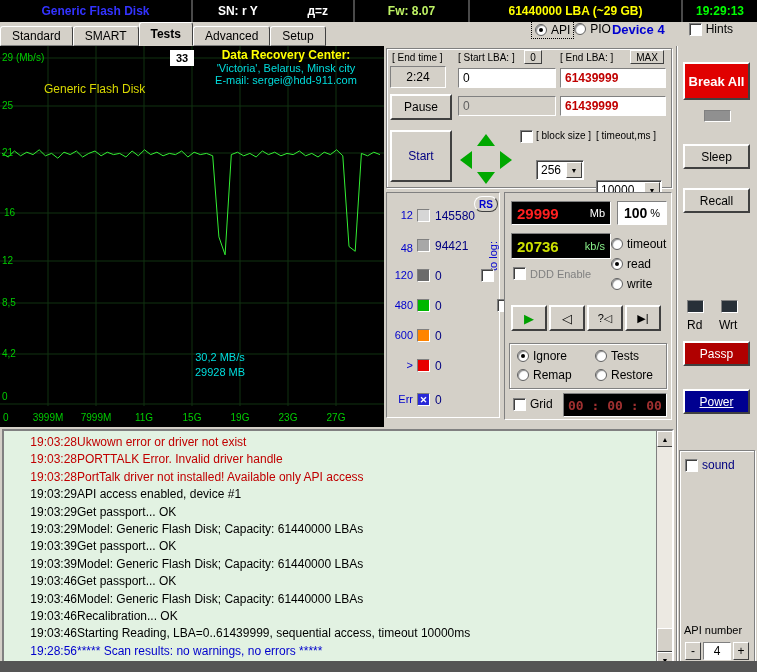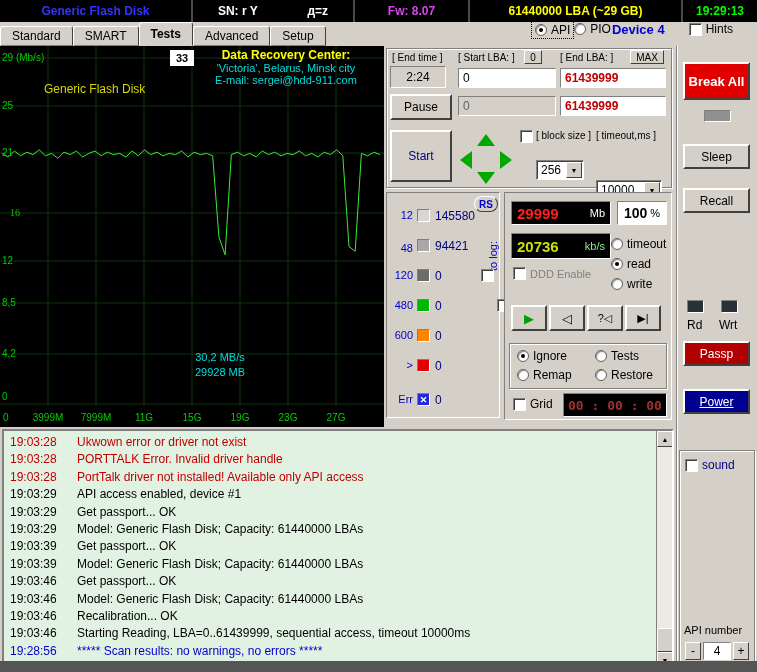--- a/index.html
+++ b/index.html
@@ -43,39 +43,39 @@
   .dd { background:#fff; border:1px solid; border-color:#808080 #fff #fff #808080; box-shadow:inset 1px 1px 0 #404040; position:relative; display:flex; align-items:center; padding-left:4px; }
   .dd .arrow { position:absolute; right:1px; top:1px; bottom:1px; width:16px; background:#d4d0c8; border:1px solid; border-color:#fff #404040 #404040 #fff; display:flex; align-items:center; justify-content:center; font-size:7px; }
   .vert { writing-mode:vertical-rl; transform:rotate(180deg); }
 
   
   .rightcol { position:absolute; left:676px; top:46px; width:81px; height:626px; background:#d4d0c8; border-left:1px solid #808080; box-shadow:inset 1px 0 0 #ffffff; }
 
   
   .logbox { position:absolute; left:0; top:427px; width:676px; height:245px; background:#d4d0c8; }
   .log-inner { position:absolute; left:2px; top:2px; width:672px; height:241px; border:2px solid; border-color:#808080 #fff #fff #808080; background:#e2f2e2; overflow:hidden; }
-  .log-rows { position:absolute; left:6px; top:3px; right:18px; }
+  .log-rows { position:absolute; left:6px; top:3px; right:18px;text-align:right; }
   .log-row { display:flex; line-height:17.4px; white-space:nowrap; }
   .log-time { width:67px; flex:none; }
   .sb { position:absolute; right:0; top:0; width:16px; height:100%; background:#ece9e2; border-left:1px solid #808080; }
   .sb-btn { position:absolute; left:0; width:16px; height:16px; font-size:7px; }
   .sb-thumb { position:absolute; left:0; width:16px; height:24px; bottom:16px; }
 </style>
 </head>
 <body>
 
 <div class="app">
 
   <div class="statusbar">
     <div class="seg" style="width:193px; color:#3333ff;">Generic Flash Disk</div>
     <div class="seg" style="width:162px; color:#ffffff; justify-content:space-around;">
       <span>SN: r Y</span>
       <span>д=z</span>
     </div>
-    <div class="seg" style="width:115px; color:#d946ef;">Fw: 8.07</div>
+    <div class="seg" style="width:115px; color:#bef264;">Fw: 8.07</div>
     <div class="seg" style="width:213px; color:#ffff00;">61440000 LBA (~29 GB)</div>
     <div class="seg" style="flex:1; border-right:none; color:#00ff00;">19:29:13</div>
   </div>
 
   <div class="tabbar">
     <div class="tab">Standard</div>
     <div class="tab">SMART</div>
     <div class="tab active">Tests</div>
     <div class="tab">Advanced</div>
     <div class="tab">Setup</div>
@@ -115,21 +115,21 @@
         <line x1="240" y1="0" x2="240" y2="360"></line>
           <line x1="288" y1="0" x2="288" y2="360"></line>
         <line x1="336" y1="0" x2="336" y2="360"></line>
       </g>
       <polyline fill="none" stroke="#33ee33" stroke-width="1" points="2.0,107.4 8.2,111.0 14.4,105.0 20.6,109.8 26.8,106.2 33.0,108.6 39.2,103.8 45.4,109.8 51.6,107.4 57.8,112.2 64.0,106.2 70.2,108.6 76.4,105.0 82.6,111.0 88.8,107.4 95.0,105.0 101.1,109.8 107.3,106.2 113.5,108.6 119.7,107.4 125.9,111.0 132.1,105.0 138.3,109.8 144.5,103.8 150.7,108.6 156.9,106.2 163.1,109.8 169.3,107.4 175.5,108.6 181.7,105.0 187.9,111.0 194.1,106.2 200.3,108.6 206.5,107.4 212.7,109.8 218.9,190.9 225.1,208.8 231.3,108.6 237.5,106.2 243.7,109.8 249.9,107.4 256.1,111.0 262.3,105.0 268.5,108.6 274.7,106.2 280.9,109.8 287.0,107.4 293.2,108.6 299.4,105.0 305.6,109.8 311.8,107.4 318.0,111.0 324.2,106.2 330.4,108.6 336.6,103.8 342.8,109.8 349.0,200.5 355.2,205.3 361.4,107.4 367.6,109.8 373.8,106.2 380.0,108.6"></polyline>
     </svg>
 
     <span class="gl" style="left:2px; top:6px;">29 (Mb/s)</span>
     <span class="gl" style="left:2px; top:54px;">25</span>
     <span class="gl" style="left:2px; top:101px;">21</span>
-    <span class="gl" style="left:10px; top:161px;font-family:Liberation Serif, serif;">16</span>
+    <span class="gl" style="left:4px; top:161px;">16</span>
     <span class="gl" style="left:2px; top:209px;">12</span>
     <span class="gl" style="left:2px; top:251px;">8,5</span>
     <span class="gl" style="left:2px; top:302px;">4,2</span>
     <span class="gl" style="left:2px; top:345px;">0</span>
 
     <span class="gl" style="left:3px;  top:366px;">0</span>
     <span class="gl glx" style="left:48px;  top:366px;">3999M</span>
     <span class="gl glx" style="left:96px;  top:366px;">7999M</span>
     <span class="gl glx" style="left:144px; top:366px;">11G</span>
     <span class="gl glx" style="left:192px; top:366px;">15G</span>

